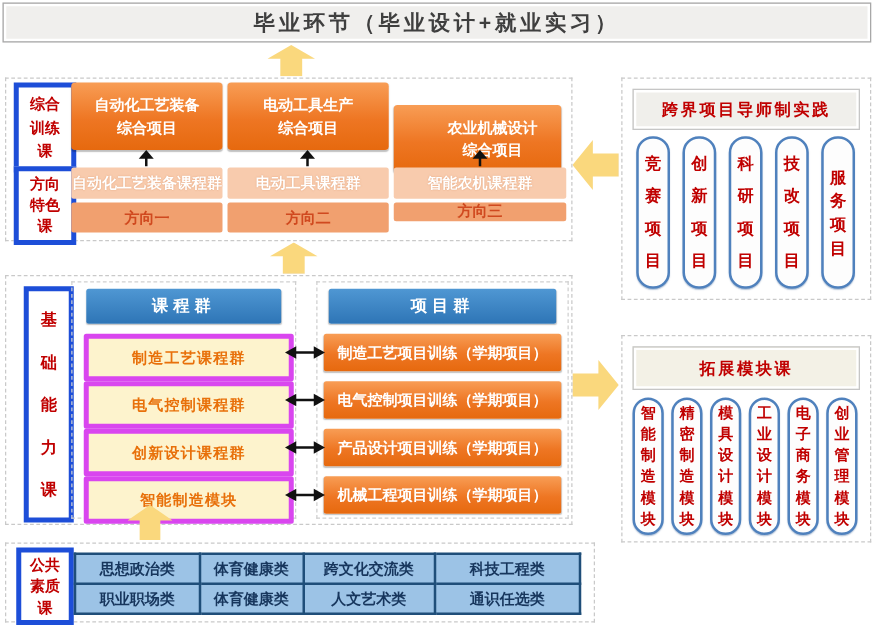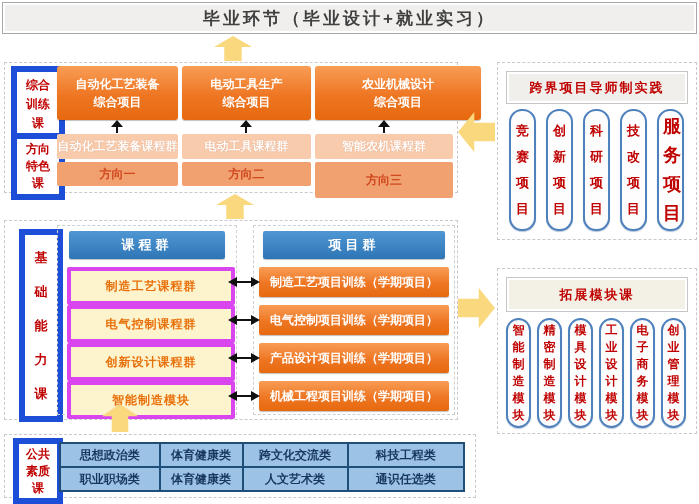--- a/index.html
+++ b/index.html
@@ -9,21 +9,21 @@
   
   .grad-bar{position:absolute;left:2px;top:2px;width:693px;height:30px;background:#f0efed;
     border:1px solid #a8a8a8;box-shadow:inset 0 0 0 2px #ffffff;display:flex;align-items:center;justify-content:center;}
   .grad-bar span{font-size:17px;font-weight:bold;color:#3f3f3f;letter-spacing:3px;}
   
   .big-arrow{position:absolute;background:#fad87d;filter:drop-shadow(0 0 0.7px #c9a045) drop-shadow(0 0 0.5px #c9a045);}
   .ba-up{clip-path:polygon(50% 0,100% 44%,73% 44%,73% 100%,27% 100%,27% 44%,0 44%);}
   .ba-left{clip-path:polygon(0 50%,44% 0,44% 27%,100% 27%,100% 73%,44% 73%,44% 100%);}
   .ba-right{clip-path:polygon(100% 50%,56% 0,56% 27%,0 27%,0 73%,56% 73%,56% 100%);}
   
-  .side-label{position:absolute;background:#fff;border:6px solid #1d4ed8;display:flex;align-items:center;justify-content:center;}
+  .side-label{position:absolute;background:#fff;border:4px solid #1d4ed8;display:flex;align-items:center;justify-content:center;}
   .side-label span{display:block;color:#c00000;font-weight:bold;word-break:break-all;text-align:center;}
   
   .proj-box{position:absolute;border-radius:3px;background:linear-gradient(180deg,#f89d55 0%,#ee7623 55%,#e6690e 100%);
     color:#fff;font-weight:bold;font-size:12px;display:flex;align-items:center;justify-content:center;text-align:center;
     white-space:pre-line;line-height:1.5;box-shadow:0 1px 1px rgba(0,0,0,.25);}
   .course-bar{position:absolute;background:#f8cbad;border-radius:2px;color:#fff;font-weight:bold;font-size:12px;
     display:flex;align-items:center;justify-content:center;text-shadow:0 0 1px rgba(200,100,40,.6);}
   .dir-bar{position:absolute;background:#f1a06f;border-radius:2px;color:#d0491f;font-weight:bold;font-size:12px;
     display:flex;align-items:center;justify-content:center;}
   
@@ -83,28 +83,28 @@
 
     <div class="proj-box" style="left:177px;top:3px;width:129px;height:54px;">电动工具生产
 综合项目</div>
     <div class="sarrow" style="left:235px;top:57px;">
         <div class="head"></div>
         <div class="stem"></div>
       </div>
     <div class="course-bar" style="left:177px;top:71px;width:129px;height:25px;">电动工具课程群</div>
     <div class="dir-bar" style="left:177px;top:99px;width:129px;height:24px;">方向二</div>
 
-    <div class="proj-box" style="left:310px;top:3px;width:166px;height:54px;">农业机械设计
+    <div class="proj-box" style="left:310px;top:21px;width:110px;height:54px;padding-left:24px;">农业机械设计
 综合项目</div>
     <div class="sarrow" style="left:373px;top:57px;">
         <div class="head"></div>
         <div class="stem"></div>
       </div>
     <div class="course-bar" style="left:310px;top:71px;width:138px;height:25px;">智能农机课程群</div>
-    <div class="dir-bar" style="left:310px;top:99px;width:138px;height:36px;">方向三</div>
+    <div class="dir-bar" style="left:310px;top:99px;width:138px;height:15px;">方向三</div>
   </div>
 
   <div class="big-arrow ba-left" style="left:458px;top:112px;width:37px;height:40px;"></div>
 
   <div class="section" style="left:497px;top:62px;width:198px;height:176px;">
     <div class="panel-title" style="left:8px;top:8px;width:180px;height:31px;background:#f0efeb;">
       <span>跨界项目导师制实践</span>
     </div>
     <div class="pill" style="left:11px;top:46px;width:23px;height:118px;">
       <span style="width:15px;font-size:13px;line-height:26px;">竞赛项目</span>
@@ -112,21 +112,21 @@
     <div class="pill" style="left:48px;top:46px;width:23px;height:118px;">
       <span style="width:15px;font-size:13px;line-height:26px;">创新项目</span>
       </div>
     <div class="pill" style="left:85px;top:46px;width:23px;height:118px;">
       <span style="width:15px;font-size:13px;line-height:26px;">科研项目</span>
       </div>
     <div class="pill" style="left:122px;top:46px;width:23px;height:118px;">
       <span style="width:15px;font-size:13px;line-height:26px;">技改项目</span>
       </div>
     <div class="pill" style="left:159px;top:46px;width:23px;height:118px;">
-      <span style="width:15px;font-size:18px;line-height:29px;">服务项目</span>
+      <span style="width:15px;font-size:13px;line-height:19px;">服务项目</span>
       </div>
   </div>
 
   <div class="big-arrow ba-up" style="left:216px;top:194px;width:38px;height:25px;"></div>
 
   <div class="section" style="left:4px;top:220px;width:452px;height:198px;">
     <div class="side-label" style="left:14px;top:8px;width:32px;height:181px;">
       <span style="width:15px;font-size:13px;line-height:34px;">基础能力课</span>
     </div>
     <div class="inner-panel" style="left:52px;top:4px;width:178px;height:188px;"></div>

